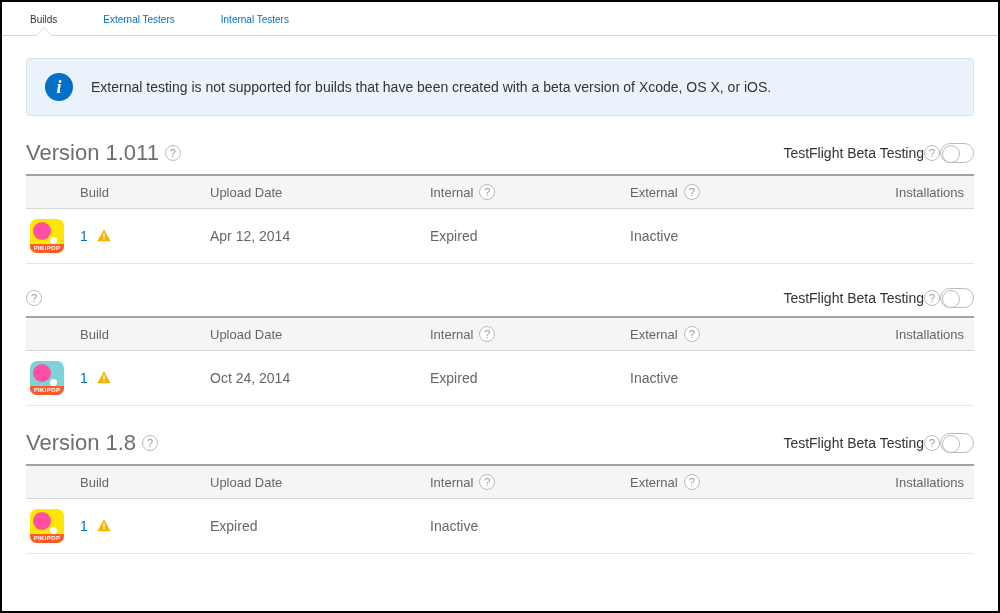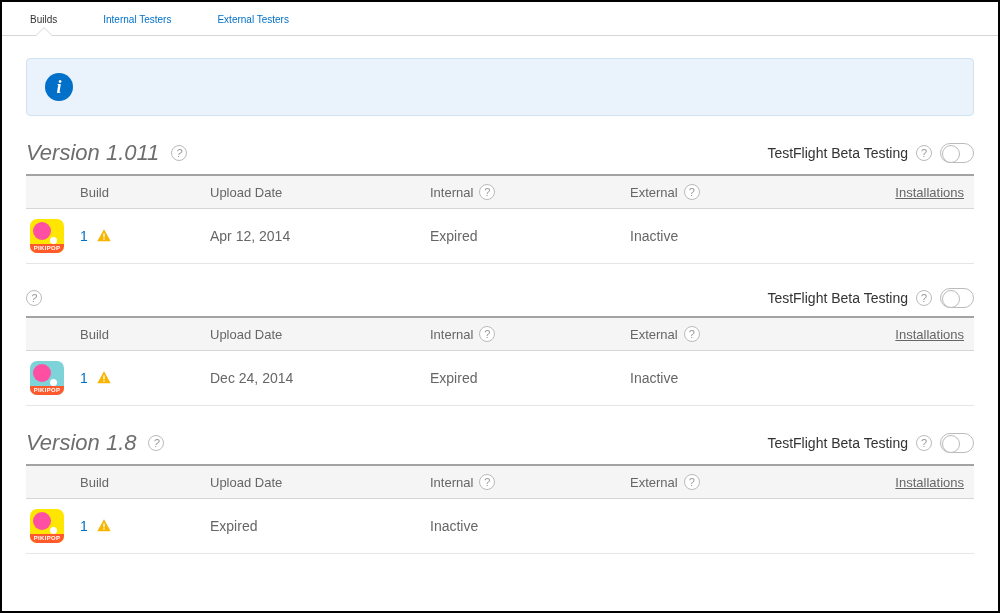--- a/index.html
+++ b/index.html
@@ -75,39 +75,39 @@
 .banner-text { color: #333; font-size: 14px; }
 
 
 .version-section { margin: 24px 24px 12px; }
 .version-header {
   display: flex;
   align-items: center;
   justify-content: space-between;
   margin-bottom: 8px;
 }
-.version-left { display: flex; align-items: center; gap: 12px; font-style: italic; }
+.version-left { display: flex; align-items: center; gap: 6px; }
 .version-title {
   font-size: 22px;
   font-weight: 400;
   color: #6e6e6e;
 }
 .help-icon {
   width: 16px; height: 16px;
   border: 1px solid #bbb;
   border-radius: 50%;
   color: #999;
   font-size: 11px;
   display: inline-flex;
   align-items: center;
   justify-content: center;
   cursor: pointer;
   background: #fff;
 }
-.version-right { display: flex; align-items: center; gap: 8px; color: #333; font-size: 14px; }
+.version-right { display: flex; align-items: center; gap: 0; color: #333; font-size: 14px; }
 .toggle {
   width: 34px; height: 20px;
   background: #fff;
   border: 1px solid #bbb;
   border-radius: 20px;
   position: relative;
   cursor: pointer;
 }
 .toggle::after {
   content: "";
@@ -126,21 +126,21 @@
   grid-template-columns: 50px 130px 220px 200px 200px 1fr;
   background: #f5f5f5;
   border-top: 2px solid #a3a3a3;
   border-bottom: 1px solid #d6d6d6;
   padding: 8px 4px;
   color: #666;
   font-size: 13px;
   align-items: center;
 }
 .thead .th { display: flex; align-items: center; gap: 6px; }
-.thead .th.right { justify-content: flex-end; padding-right: 6px; text-decoration: underline; }
+.thead .th.right { justify-content: flex-end; padding-right: 6px; }
 .trow {
   display: grid;
   grid-template-columns: 50px 130px 220px 200px 200px 1fr;
   padding: 10px 4px;
   border-bottom: 1px solid #e6e6e6;
   color: #666;
   align-items: center;
   font-size: 14px;
 }
 .app-icon {
@@ -181,26 +181,27 @@
 .build-num { color: #0070c9; cursor: pointer; }
 .warn-icon svg { width: 16px; height: 16px; display: block; }
 </style>
 </head>
 <body>
 
 <div class="container">
 
   <div class="tabs">
     <div class="tab active">Builds</div>
+    <div class="tab">External Testers</div>
     <div class="tab">Internal Testers</div>
-    <div class="tab">External Testers</div>
   </div>
 
   <div class="banner">
     <div class="info-circle">i</div>
+    <div class="banner-text">External testing is not supported for builds that have been created with a beta version of Xcode, OS X, or iOS.</div>
   </div>
 
   <div id="versions-root">
       <div class="version-section">
     <div class="version-header">
       <div class="version-left">
         <span class="version-title">Version 1.011</span>
         <span class="help-icon">?</span>
       </div>
       <div class="version-right">
@@ -274,21 +275,21 @@
         <div class="build-cell">
           <span class="build-num">1</span>
           <span class="warn-icon">
     <svg viewBox="0 0 24 24">
                   <path fill="#f7b500" d="M12 2 L22 20 H2 Z"></path>
                   <rect x="11" y="8" width="2" height="6" fill="#fff"></rect>
                   <rect x="11" y="15.5" width="2" height="2" fill="#fff"></rect>
                 </svg>
   </span>
         </div>
-        <div>Dec 24, 2014</div>
+        <div>Oct 24, 2014</div>
         <div>Expired</div>
         <div>Inactive</div>
         <div style="text-align:right;"></div>
       </div>
     </div>
   </div>
       <div class="version-section">
     <div class="version-header">
       <div class="version-left">
         <span class="version-title">Version 1.8</span>

